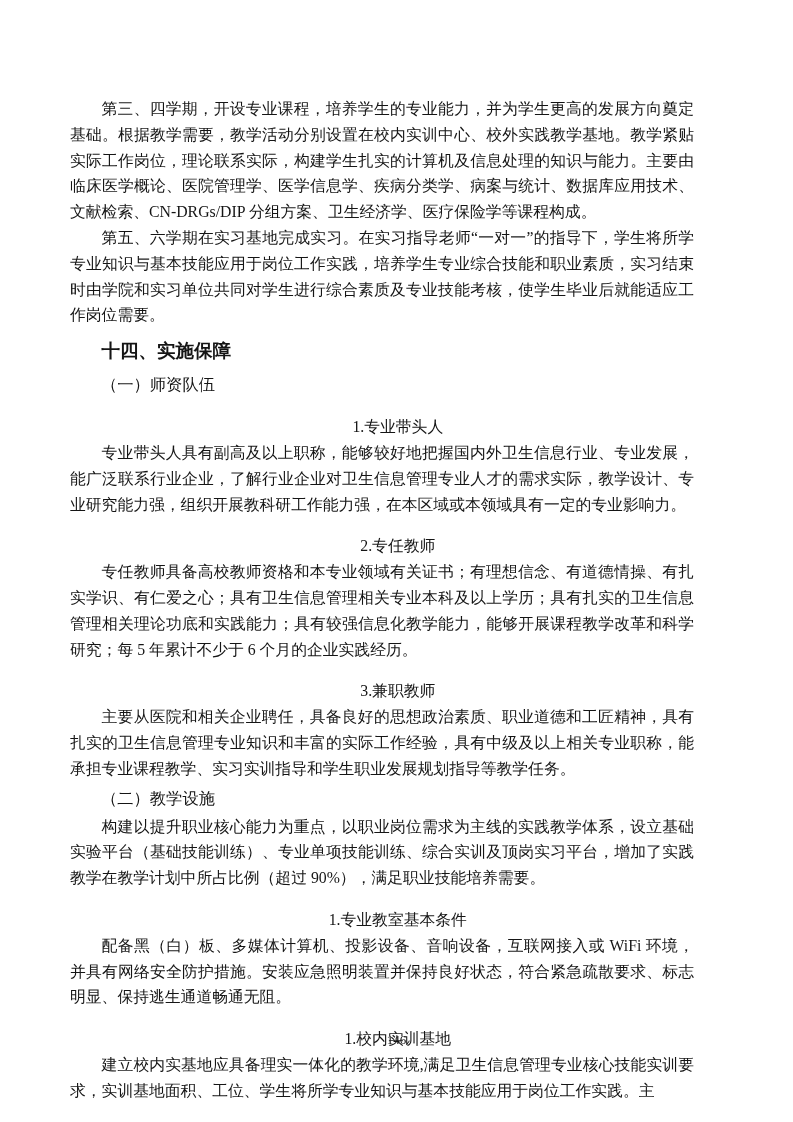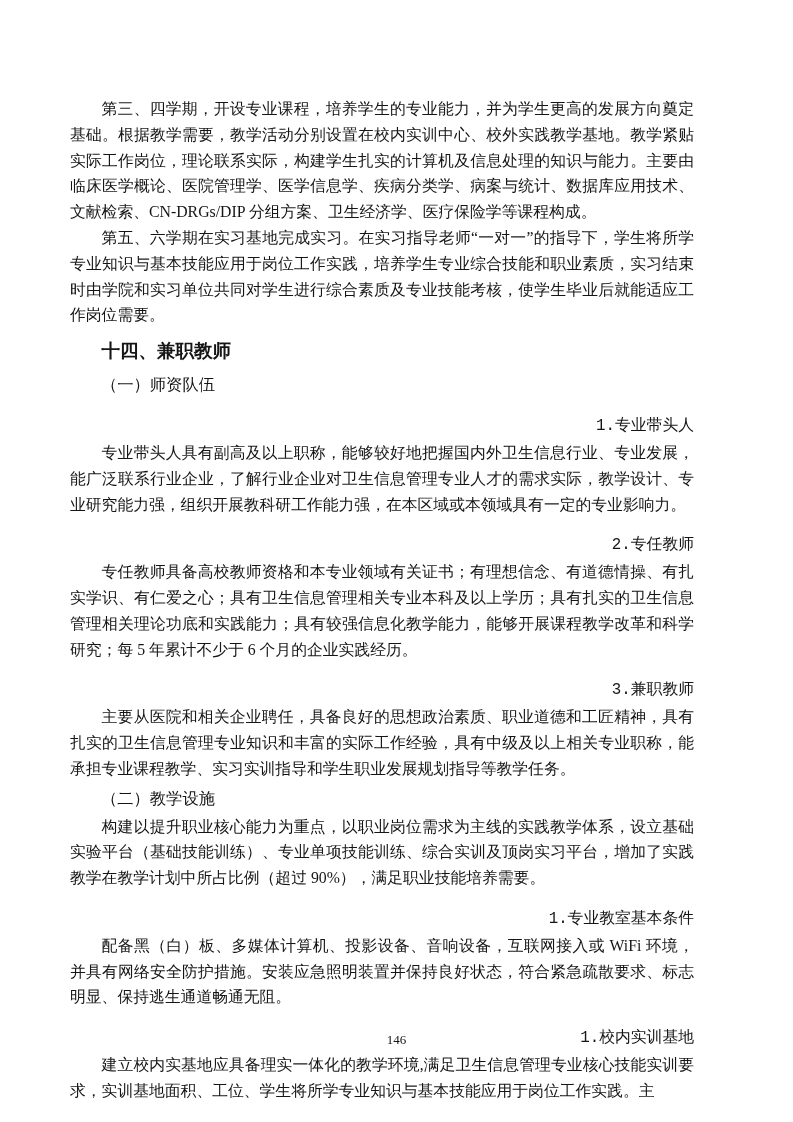--- a/index.html
+++ b/index.html
@@ -38,43 +38,42 @@
   .block.h2 {
     font-size: 16.3px;
     font-weight: 400;
     line-height: 27px;
     margin: 3px 0 2px 0;
     text-align: left;
     text-indent: 1.9em;
     word-break: normal;
   }
   .block.item {
-    text-align: right;
+    text-align: center;
     margin-top: 16px;
     word-break: normal;
-    font-family: Liberation Mono, monospace;
   }
   .page-footer {
     position: absolute;
     top: 1032px;
     left: 0;
     width: 100%;
     text-align: center;
     font-size: 13px;
     color: #151515;
   }
 </style>
 </head>
 <body>
 
 <div class="page">
   <div class="doc-body">
       <p class="block para">第三、四学期，开设专业课程，培养学生的专业能力，并为学生更高的发展方向奠定基础。根据教学需要，教学活动分别设置在校内实训中心、校外实践教学基地。教学紧贴实际工作岗位，理论联系实际，构建学生扎实的计算机及信息处理的知识与能力。主要由临床医学概论、医院管理学、医学信息学、疾病分类学、病案与统计、数据库应用技术、文献检索、CN-DRGs/DIP 分组方案、卫生经济学、医疗保险学等课程构成。</p>
       <p class="block para">第五、六学期在实习基地完成实习。在实习指导老师“一对一”的指导下，学生将所学专业知识与基本技能应用于岗位工作实践，培养学生专业综合技能和职业素质，实习结束时由学院和实习单位共同对学生进行综合素质及专业技能考核，使学生毕业后就能适应工作岗位需要。</p>
-      <p class="block h1">十四、兼职教师</p>
+      <p class="block h1">十四、实施保障</p>
       <p class="block h2">（一）师资队伍</p>
       <p class="block item">1.专业带头人</p>
       <p class="block para">专业带头人具有副高及以上职称，能够较好地把握国内外卫生信息行业、专业发展，能广泛联系行业企业，了解行业企业对卫生信息管理专业人才的需求实际，教学设计、专业研究能力强，组织开展教科研工作能力强，在本区域或本领域具有一定的专业影响力。</p>
       <p class="block item">2.专任教师</p>
       <p class="block para">专任教师具备高校教师资格和本专业领域有关证书；有理想信念、有道德情操、有扎实学识、有仁爱之心；具有卫生信息管理相关专业本科及以上学历；具有扎实的卫生信息管理相关理论功底和实践能力；具有较强信息化教学能力，能够开展课程教学改革和科学研究；每 5 年累计不少于 6 个月的企业实践经历。</p>
       <p class="block item">3.兼职教师</p>
       <p class="block para">主要从医院和相关企业聘任，具备良好的思想政治素质、职业道德和工匠精神，具有扎实的卫生信息管理专业知识和丰富的实际工作经验，具有中级及以上相关专业职称，能承担专业课程教学、实习实训指导和学生职业发展规划指导等教学任务。</p>
       <p class="block h2">（二）教学设施</p>
       <p class="block para">构建以提升职业核心能力为重点，以职业岗位需求为主线的实践教学体系，设立基础实验平台（基础技能训练）、专业单项技能训练、综合实训及顶岗实习平台，增加了实践教学在教学计划中所占比例（超过 90%），满足职业技能培养需要。</p>
       <p class="block item">1.专业教室基本条件</p>

